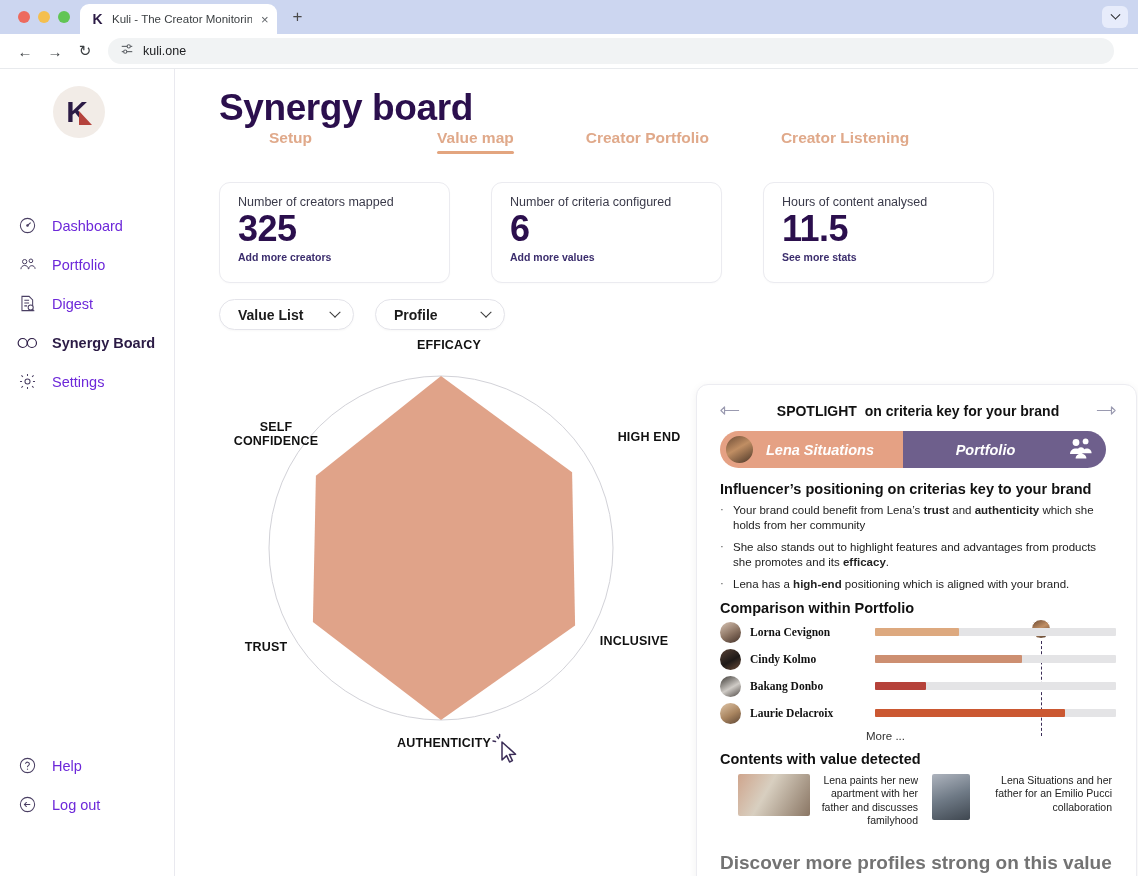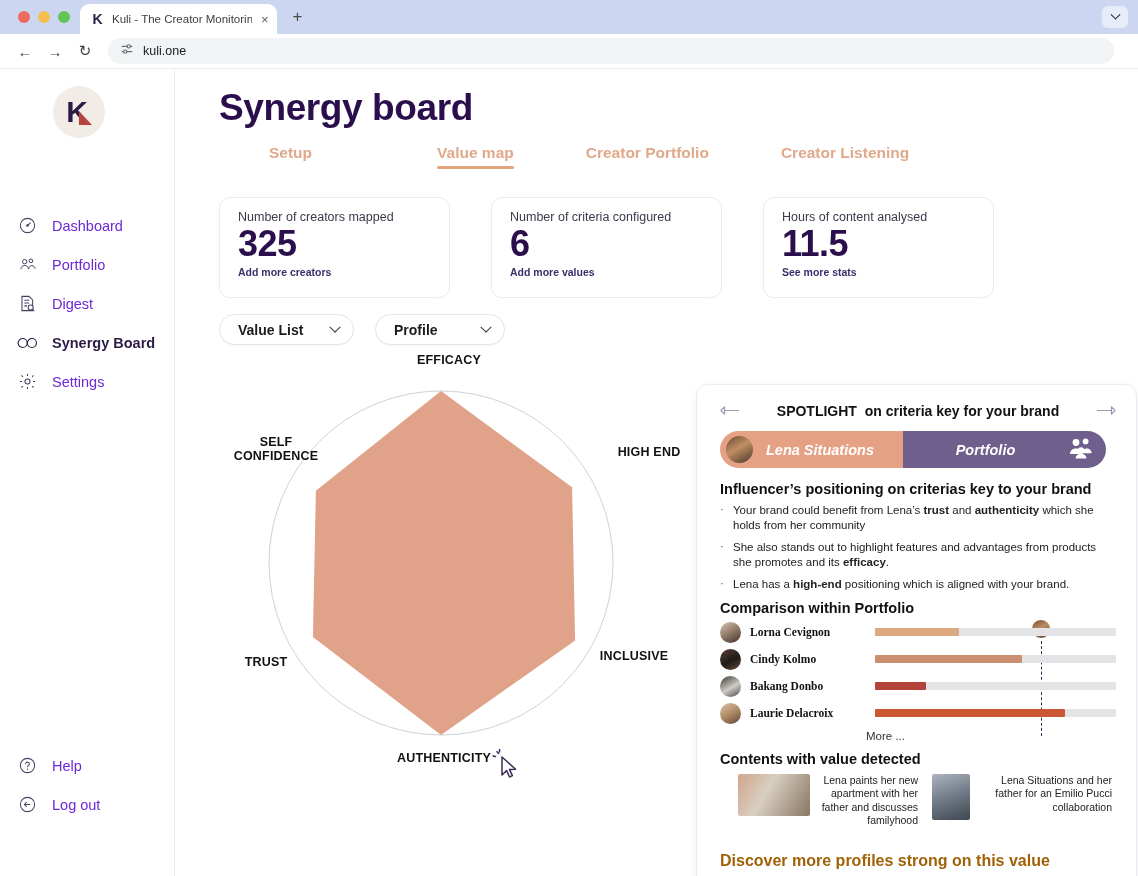--- a/index.html
+++ b/index.html
@@ -197,21 +197,20 @@
     overflow: hidden;
   }
   .page-title {
     font-size: 37px;
     font-weight: bold;
     color: #2b0f4d;
     letter-spacing: -0.4px;
   }
   .tabs {
     display: flex;
-    margin-top: 15px;
     gap: 0;
     padding-left: 50px;
   }
   .tab-link {
     font-size: 15.5px;
     font-weight: bold;
     color: #e0a98a;
     cursor: pointer;
     padding-bottom: 7px;
     position: relative;
@@ -472,23 +471,23 @@
     background: linear-gradient(120deg,#cfa58d,#d8cfc0 40%,#8a7664);
   }
   .content-thumb.t2 {
     flex: 0 0 38px;
     height: 46px;
     background: linear-gradient(160deg,#aeb4be,#6f7a86 50%,#3f4750);
   }
   .content-text { font-size: 10.5px; color: #222; line-height: 1.28; }
 
   .sp-h5 {
-    font-size: 16px;
-    font-weight: bold;
-    color: #a16207;
+    font-size: 19px;
+    font-weight: bold;
+    color: #737373;
     margin-top: 24px;
   }
 </style>
 </head>
 <body>
 
 <div class="browser-top">
   <div class="traffic">
     <div class="dot red"></div>
     <div class="dot yellow"></div>

